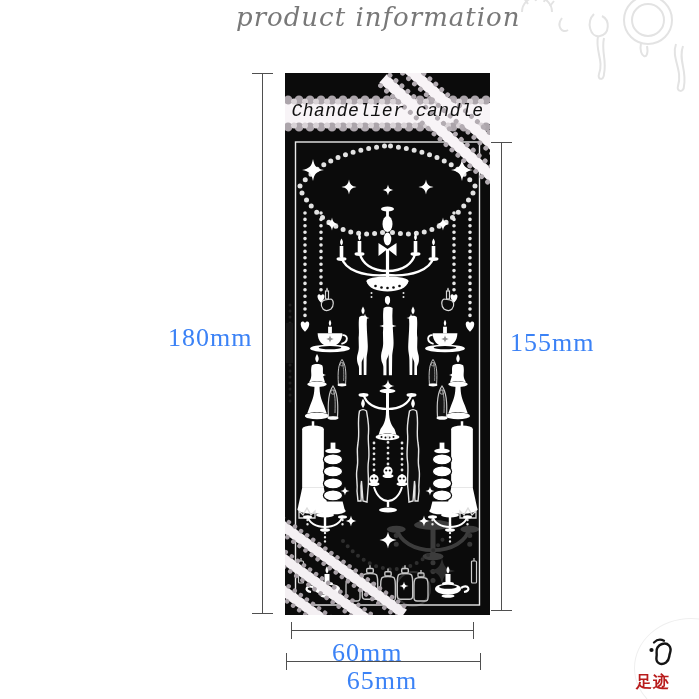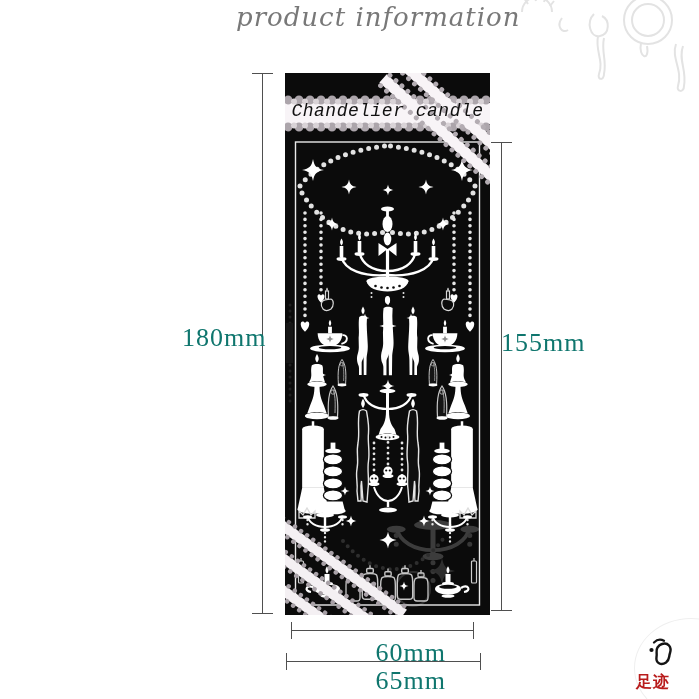--- a/index.html
+++ b/index.html
@@ -12,21 +12,21 @@
   .doodles{position:absolute;left:498px;top:0;}
   
   .sheet{position:absolute;left:285px;top:73px;width:205px;height:542px;background:#0b0b0b;}
   .sheet svg.art{position:absolute;left:0;top:0;}
   .sheet-label{position:absolute;left:285px;top:101px;width:205px;text-align:center;
       font-family:Liberation Mono, monospace;font-style:italic;
       font-size:18px;color:#101010;letter-spacing:0.5px;}
   
   .vline{position:absolute;width:0;border-left:1.2px solid #4f4f4f;}
   .hline{position:absolute;height:0;border-top:1.2px solid #4f4f4f;}
-  .dim-label{position:absolute;font-size:26px;color:#0f766e;letter-spacing:1px;margin-left:14px;}
+  .dim-label{position:absolute;font-size:26px;color:#3b82f6;letter-spacing:1px;}
   
   .badge-circle{position:absolute;left:634px;top:618px;width:112px;height:98px;
       border:1.5px solid #efefef;border-radius:50%;background:#fff;}
   .badge{position:absolute;left:634px;top:630px;width:65px;height:68px;cursor:pointer;}
   .badge .fi{position:absolute;left:12px;top:8px;}
   .badge .bl{position:absolute;left:2px;top:42px;width:62px;font-family:"DejaVu Sans","Liberation Sans",sans-serif;
       font-size:16px;font-weight:bold;color:#b91c1c;letter-spacing:1px;}
 </style>
 </head>
 <body>
@@ -384,35 +384,35 @@
     <div class="vline" style="left:262px;top:73px;height:540px;"></div>
     <div class="hline" style="left:252px;top:73px;width:21px;"></div>
     <div class="hline" style="left:252px;top:613px;width:21px;"></div>
     <div class="dim-label" style="left:168px;top:323px;width:78px;text-align:right;">180mm</div>
   </div>
 
   <div>
     <div class="vline" style="left:501px;top:142px;height:468px;"></div>
     <div class="hline" style="left:491px;top:142px;width:21px;"></div>
     <div class="hline" style="left:491px;top:610px;width:21px;"></div>
-    <div class="dim-label" style="left:487px;top:328px;">155mm</div>
+    <div class="dim-label" style="left:510px;top:328px;">155mm</div>
   </div>
 
   <div>
     <div class="hline" style="left:291px;top:630px;width:182px;"></div>
     <div class="vline" style="left:291px;top:622px;height:17px;"></div>
     <div class="vline" style="left:473px;top:622px;height:17px;"></div>
-    <div class="dim-label" style="left:332px;top:638px;width:100px;text-align:right;">60mm</div>
+    <div class="dim-label" style="left:332px;top:638px;width:100px;text-align:left;">60mm</div>
   </div>
 
   <div>
     <div class="hline" style="left:286px;top:661px;width:194px;"></div>
     <div class="vline" style="left:286px;top:653px;height:17px;"></div>
     <div class="vline" style="left:480px;top:653px;height:17px;"></div>
-    <div class="dim-label" style="left:332px;top:666px;width:100px;text-align:right;">65mm</div>
+    <div class="dim-label" style="left:332px;top:666px;width:100px;text-align:center;">65mm</div>
   </div>
 
   <div class="badge-circle"></div>
   <div class="badge">
     <svg class="fi" width="32" height="32" viewBox="0 0 32 32">
       <path d="M16,6 C22,4 26,9 24,15 C22.5,19.5 24,21.5 20,24.5 C15,28 9.5,25 10.5,19 C11.3,14.5 9.5,12.5 11.5,9.5 C12.8,7.5 14,6.6 16,6Z" fill="none" stroke="#151515" stroke-width="2.4"></path>
       <circle cx="5.5" cy="12" r="2.1" fill="#151515"></circle>
       <path d="M8,4.5 C11,1.5 15,1.2 18,2.8" fill="none" stroke="#151515" stroke-width="2.2" stroke-linecap="round"></path>
     </svg>
     <span class="bl">足迹</span>

